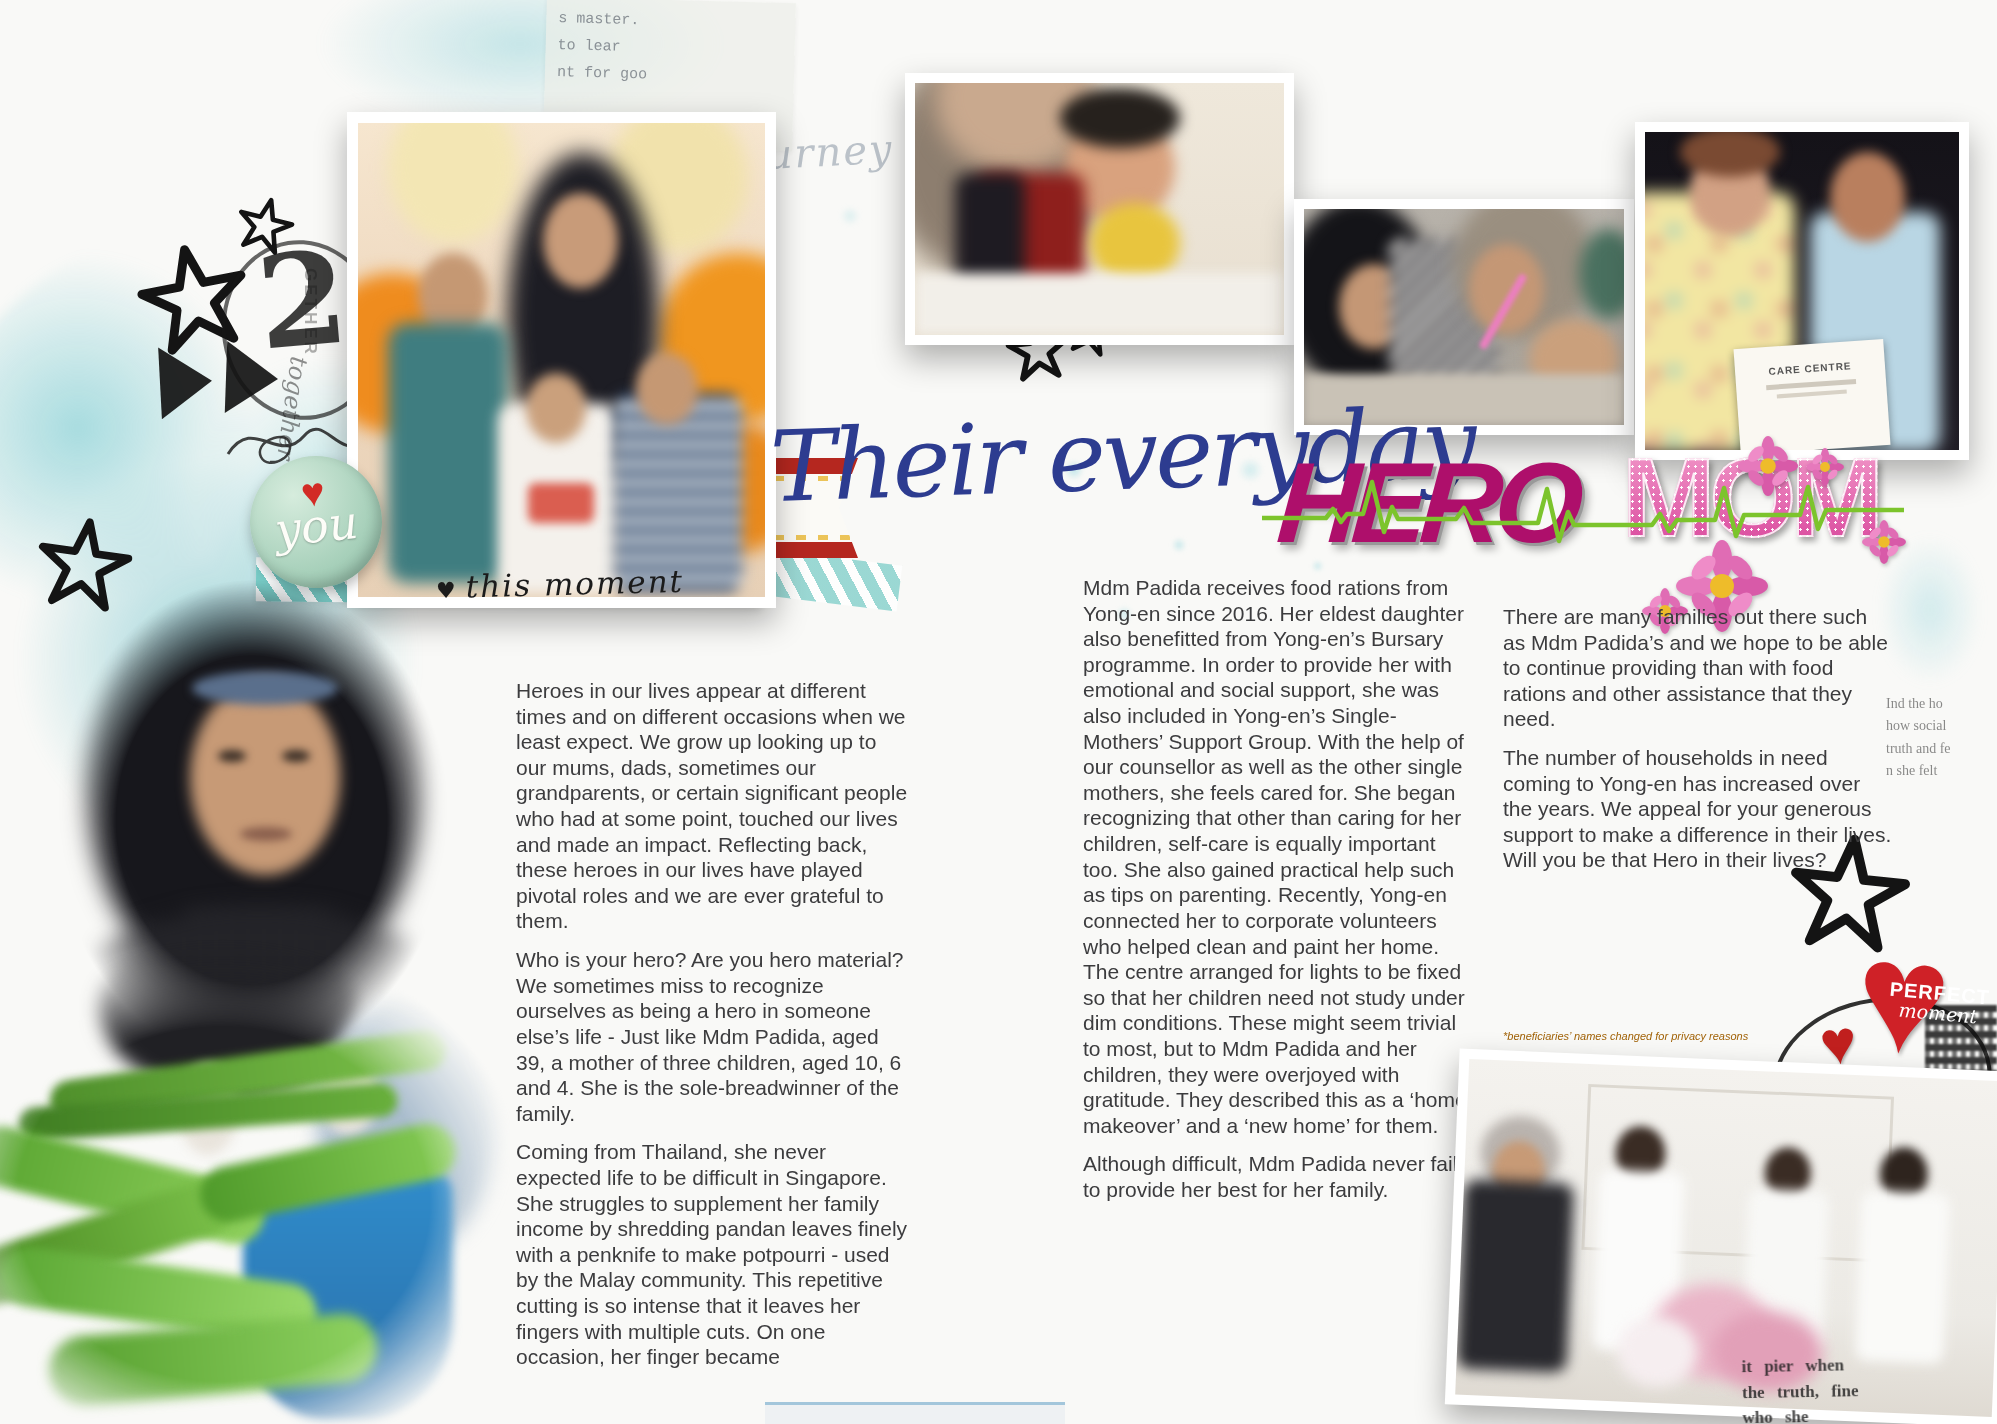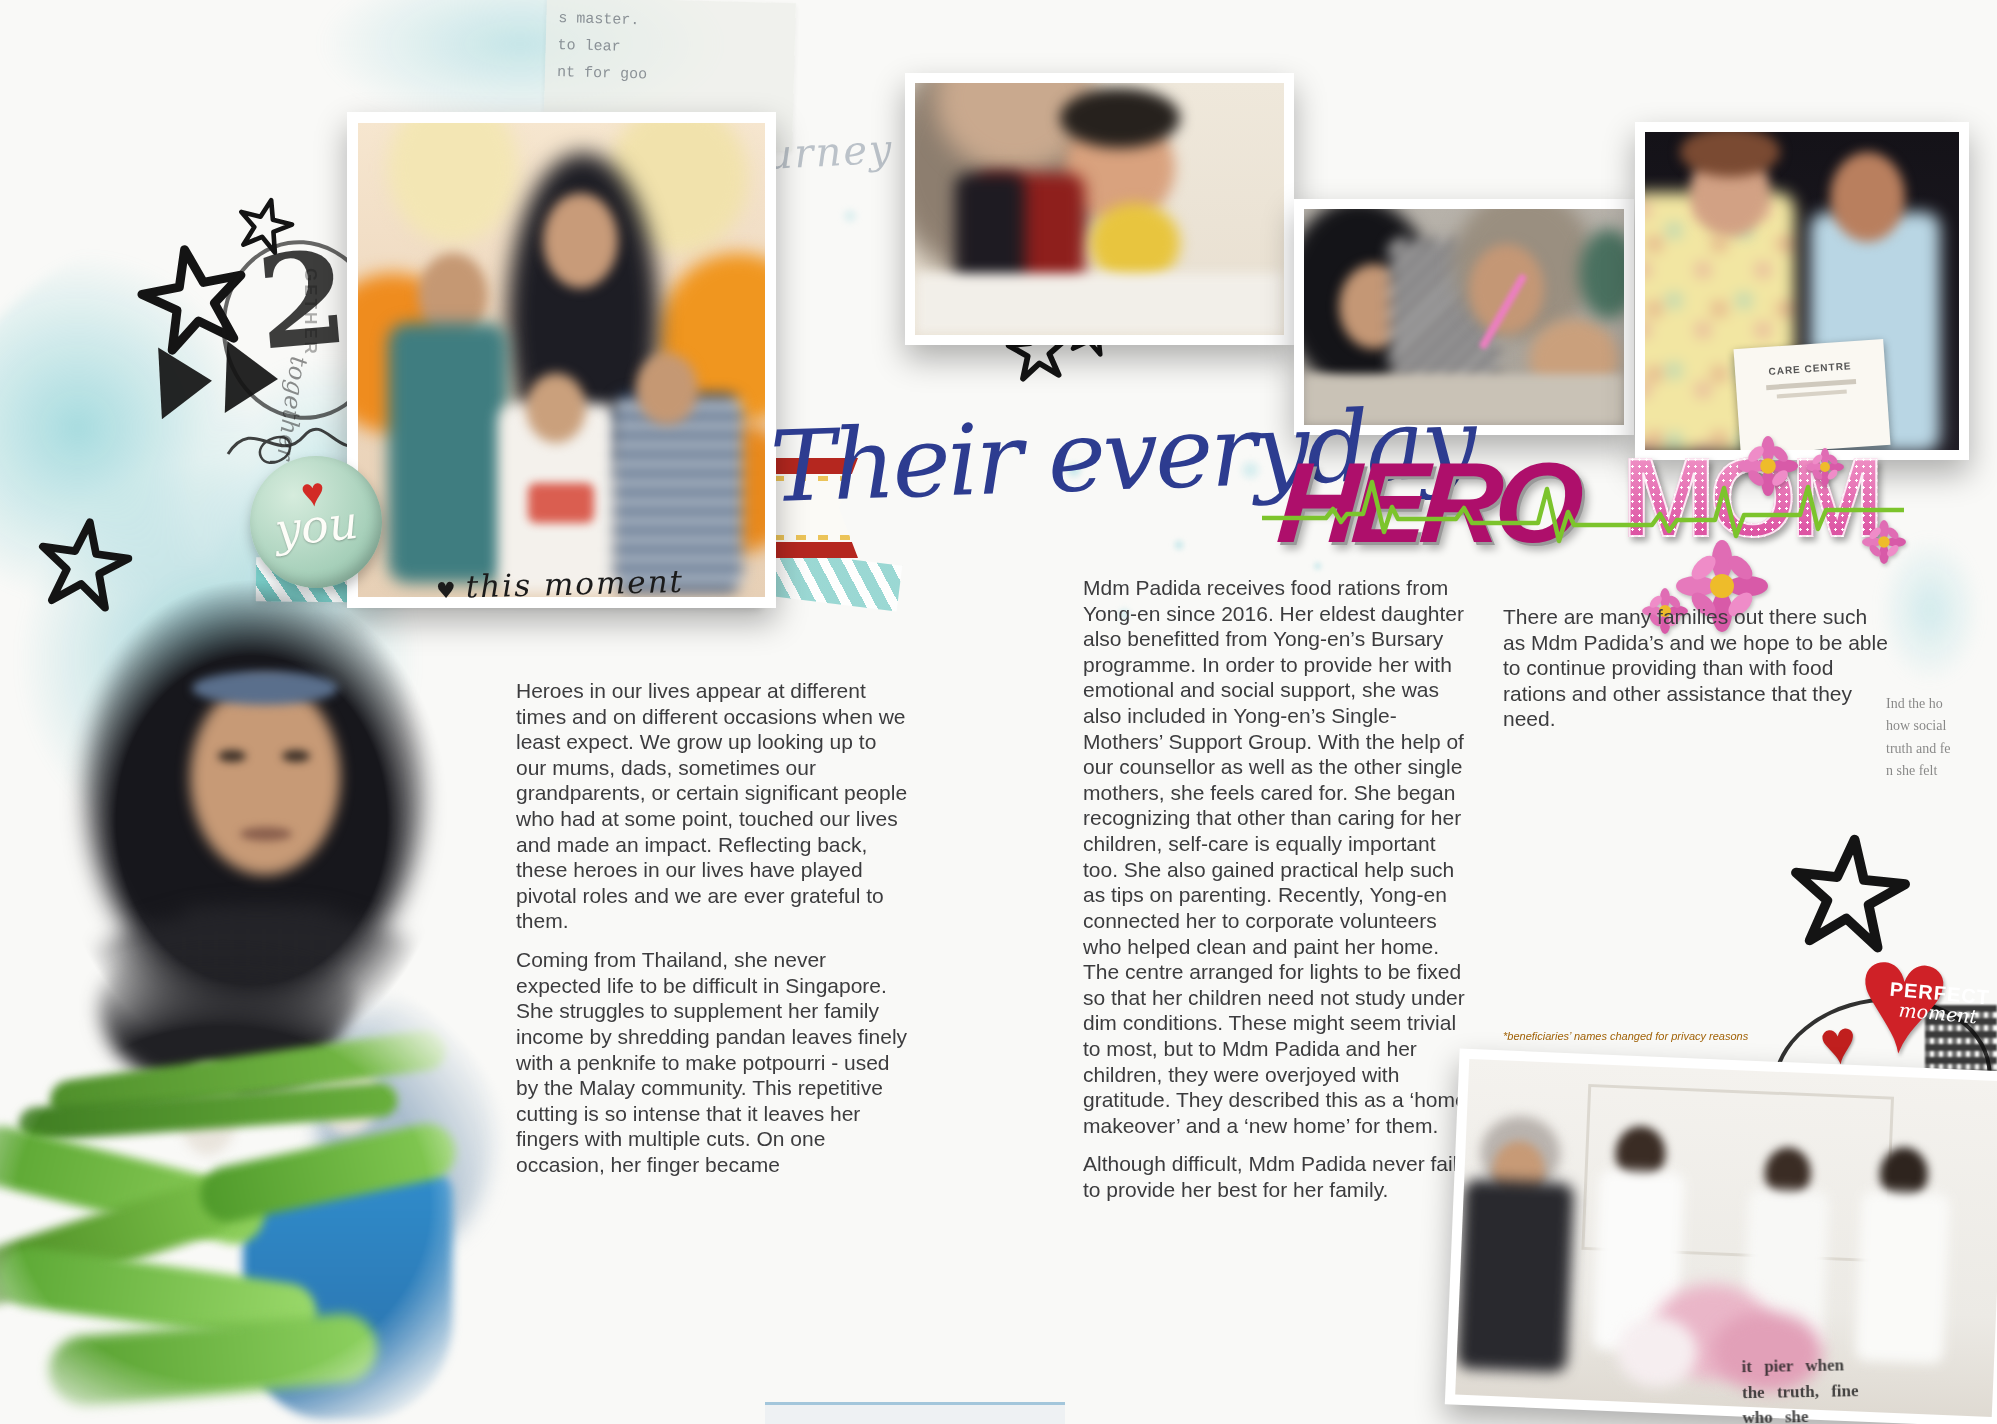--- a/index.html
+++ b/index.html
@@ -333,28 +333,30 @@
     <span class="bheart">♥</span>
     <span class="byou">you</span>
   </div>
   <div class="abs this-moment">
     <span class="h">♥</span><span>this moment</span>
   </div>
 
   
   <div class="col col-left">
     <p>Heroes in our lives appear at different times and on different occasions when we least expect.  We grow up looking up to our mums, dads, sometimes our grandparents, or certain significant people who had at some point, touched our lives and made an impact. Reflecting back, these heroes in our lives have played pivotal roles and we are ever grateful to them.</p>
+    <p>Who is your hero? Are you hero material? We sometimes miss to recognize ourselves as being a hero in someone else’s life - Just like Mdm Padida, aged 39, a mother of three children, aged 10, 6 and 4. She is the sole-breadwinner of the family.</p>
     <p>Coming from Thailand, she never expected life to be difficult in Singapore. She struggles to supplement her family income by shredding pandan leaves finely with a penknife to make potpourri - used by the Malay community. This repetitive cutting is so intense that it leaves her fingers with multiple cuts. On one occasion, her finger became</p>
   </div>
   <div class="col col-mid">
     <p>Mdm Padida receives food rations from Yong-en since 2016. Her eldest daughter also benefitted from Yong-en’s Bursary programme.  In order to provide her with emotional and social support, she was also included in Yong-en’s Single-Mothers’ Support Group. With the help of our counsellor as well as the other single mothers, she feels cared for. She began recognizing that other than caring for her children, self-care is equally important too. She also gained practical help such as tips on parenting. Recently, Yong-en connected her to corporate volunteers who helped clean and paint her home.  The centre arranged for lights to be fixed so that her children need not study under dim conditions. These might seem trivial to most, but to Mdm Padida and her children, they were overjoyed with gratitude. They described this as a ‘home-makeover’ and a ‘new home’ for them.</p>
     <p>Although difficult, Mdm Padida never fails to provide her best for her family.</p>
   </div>
   <div class="col col-right">
     <p>There are many families out there such as Mdm Padida’s and we hope to be able to continue providing than with food rations and other assistance that they need.</p>
+    <p>The number of households in need coming to Yong-en has increased over the years. We appeal for your generous support to make a  difference in their lives.  Will you be that Hero in their lives?</p>
   </div>
   <div class="abs footnote">*beneficiaries’ names changed for privacy reasons</div>
 
   
   <div class="abs news-right">
     <span>Ind the ho</span><br>
     <span>how social</span><br>
     <span>truth and fe</span><br>
     <span>n she felt</span>
   </div>

